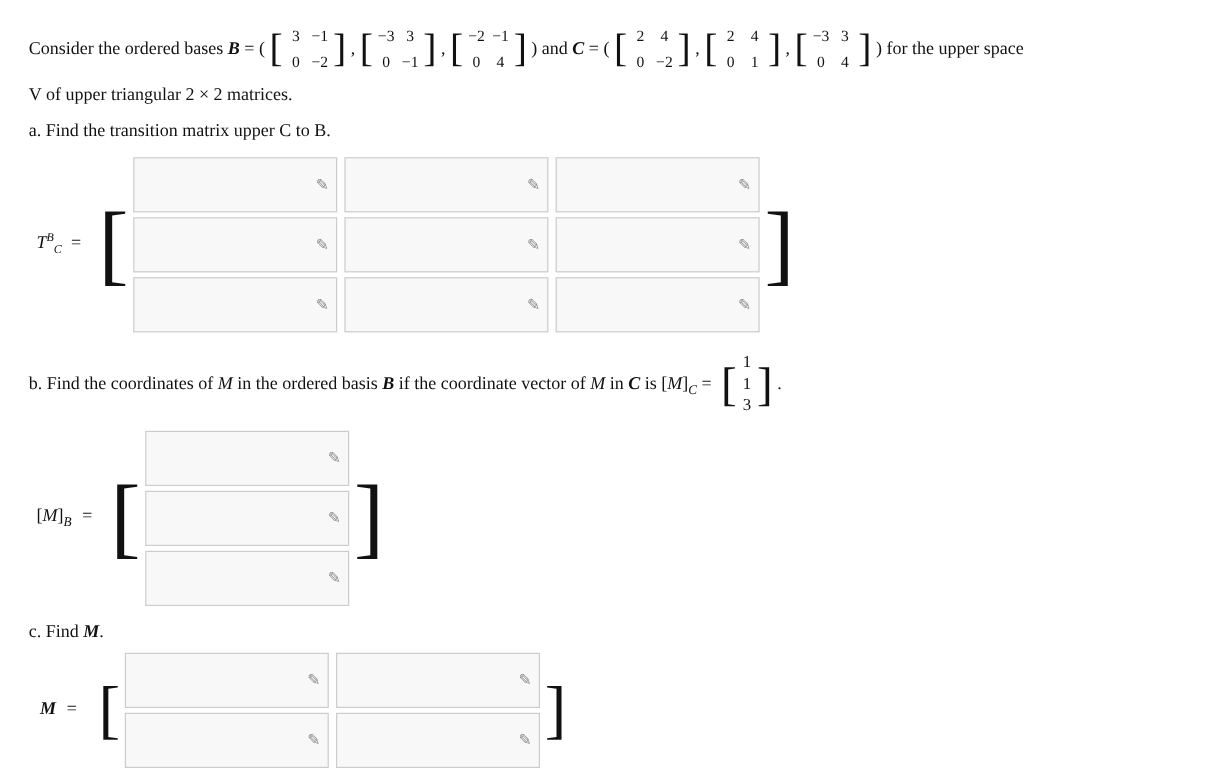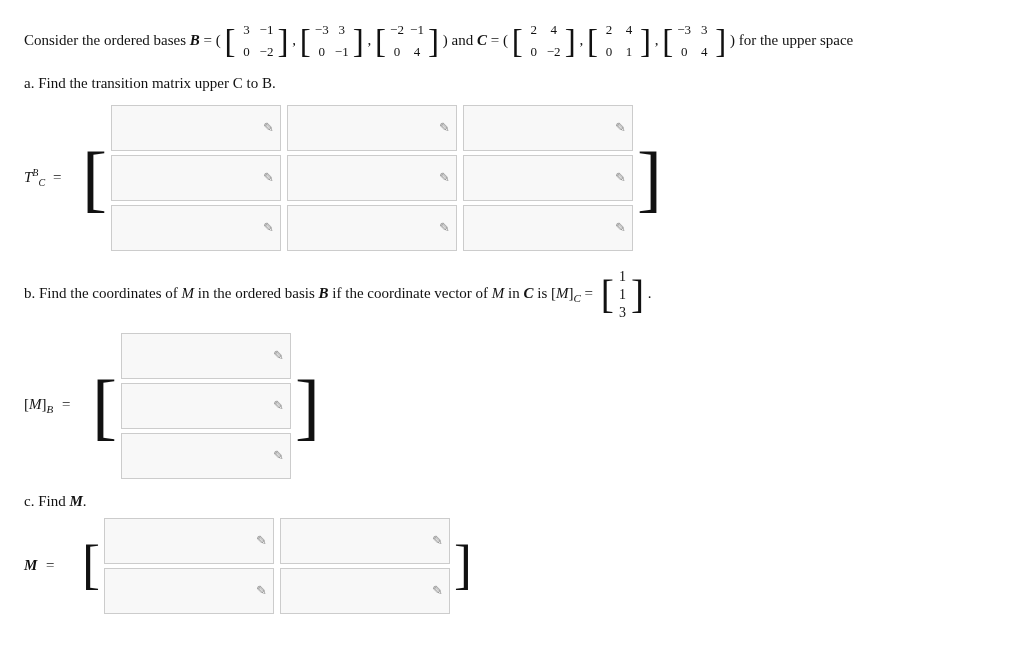--- a/index.html
+++ b/index.html
@@ -56,21 +56,21 @@
     .matrix-input-wrapper {
       display: flex;
       align-items: center;
       gap: 8px;
       margin: 8px 0;
     }
     .label-side {
       font-style: italic;
       font-size: 15px;
       min-width: 50px;
-      text-align: left;
+      text-align: center;
     }
     .big-bracket-left, .big-bracket-right {
       font-size: 5em;
       line-height: 0.85;
       font-weight: 100;
       color: #111;
       display: flex;
       align-items: center;
     }
     .big-bracket-left { margin-right: -4px; }
@@ -220,20 +220,21 @@
       <span class="matrix-content matrix-2x2">
         <span class="matrix-cell">−3</span>
         <span class="matrix-cell">3</span>
         <span class="matrix-cell">0</span>
         <span class="matrix-cell">4</span>
       </span>
       <span class="bracket-right">]</span>
     </span>
     <span>) for the upper space</span>
   </p>
+  <p>V of upper triangular 2 × 2 matrices.</p>
   <p style="margin-top:6px;">a. Find the transition matrix upper C to B.</p>
 </div>
 
 <div class="section">
   <div class="matrix-input-wrapper">
 
     <div class="label-side">
       <span style="font-style:italic;">T</span><span style="font-style:italic;font-size:10px;vertical-align:super;">B</span><span style="font-style:italic;font-size:10px;vertical-align:sub;">C</span>
       <span style="font-style:normal;margin-left:4px;">=</span>
     </div>

